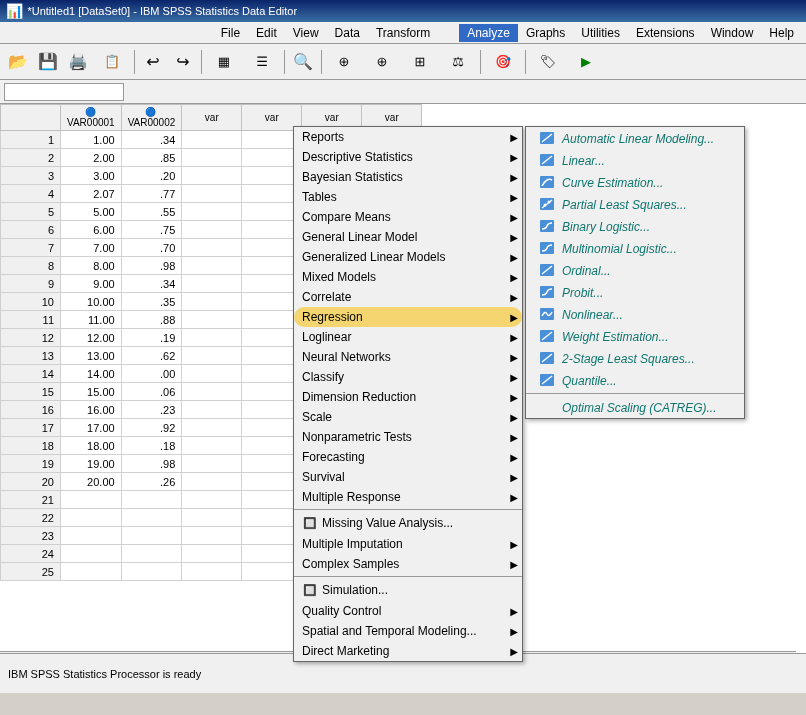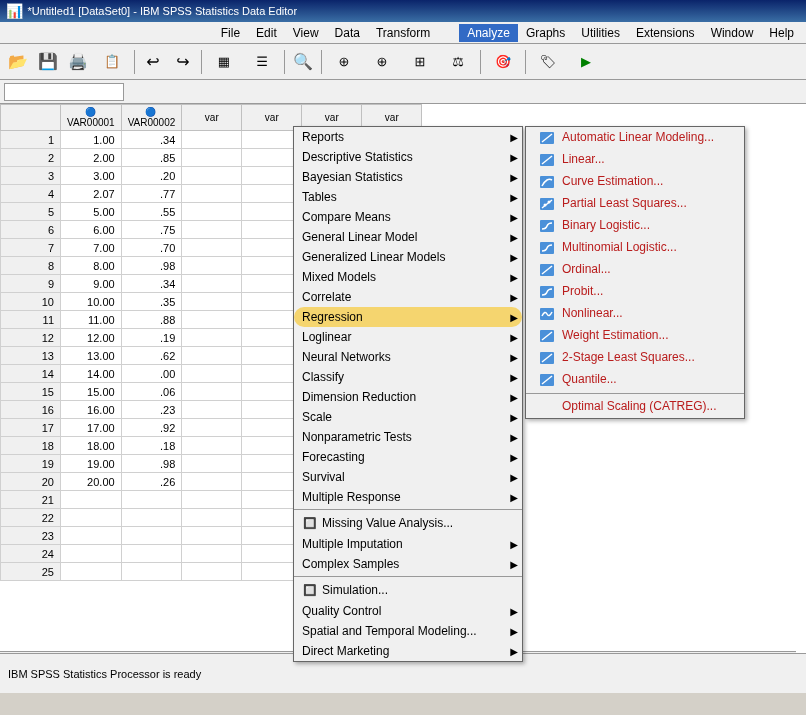--- a/index.html
+++ b/index.html
@@ -216,26 +216,27 @@
       height: 16px;
       margin-right: 4px;
       display: inline-flex;
       align-items: center;
       justify-content: center;
       font-size: 11px;
     }
     
     .submenu-item {
       display: flex;
-      align-items: flex-start;
+      align-items: flex-end;
       padding: 3px 12px;
       cursor: pointer;
       white-space: nowrap;
       font-size: 12px;
-      color: #b91c1c;
+      color: #0f766e;
+      font-style: italic;
     }
     .submenu-item .item-icon {
       width: 18px;
       height: 16px;
       margin-right: 6px;
       display: inline-flex;
       align-items: center;
       justify-content: center;
     }
     

